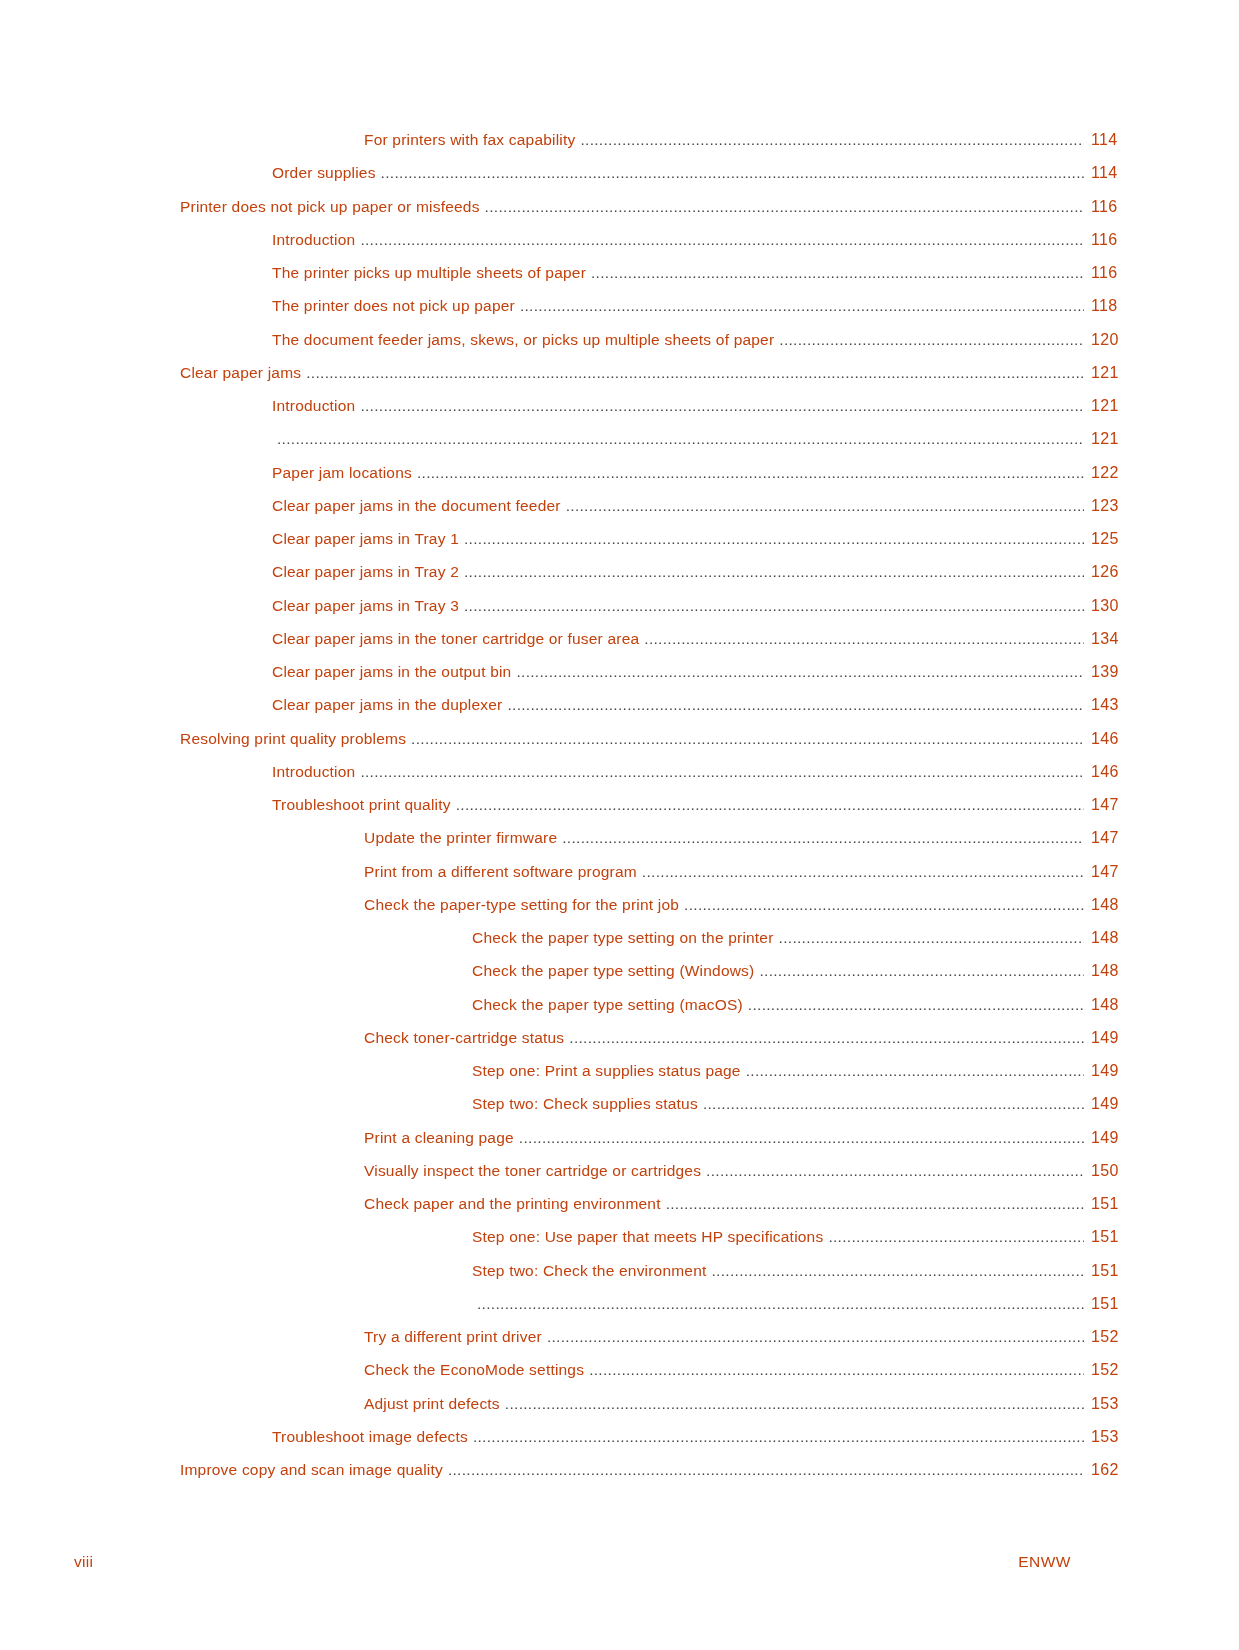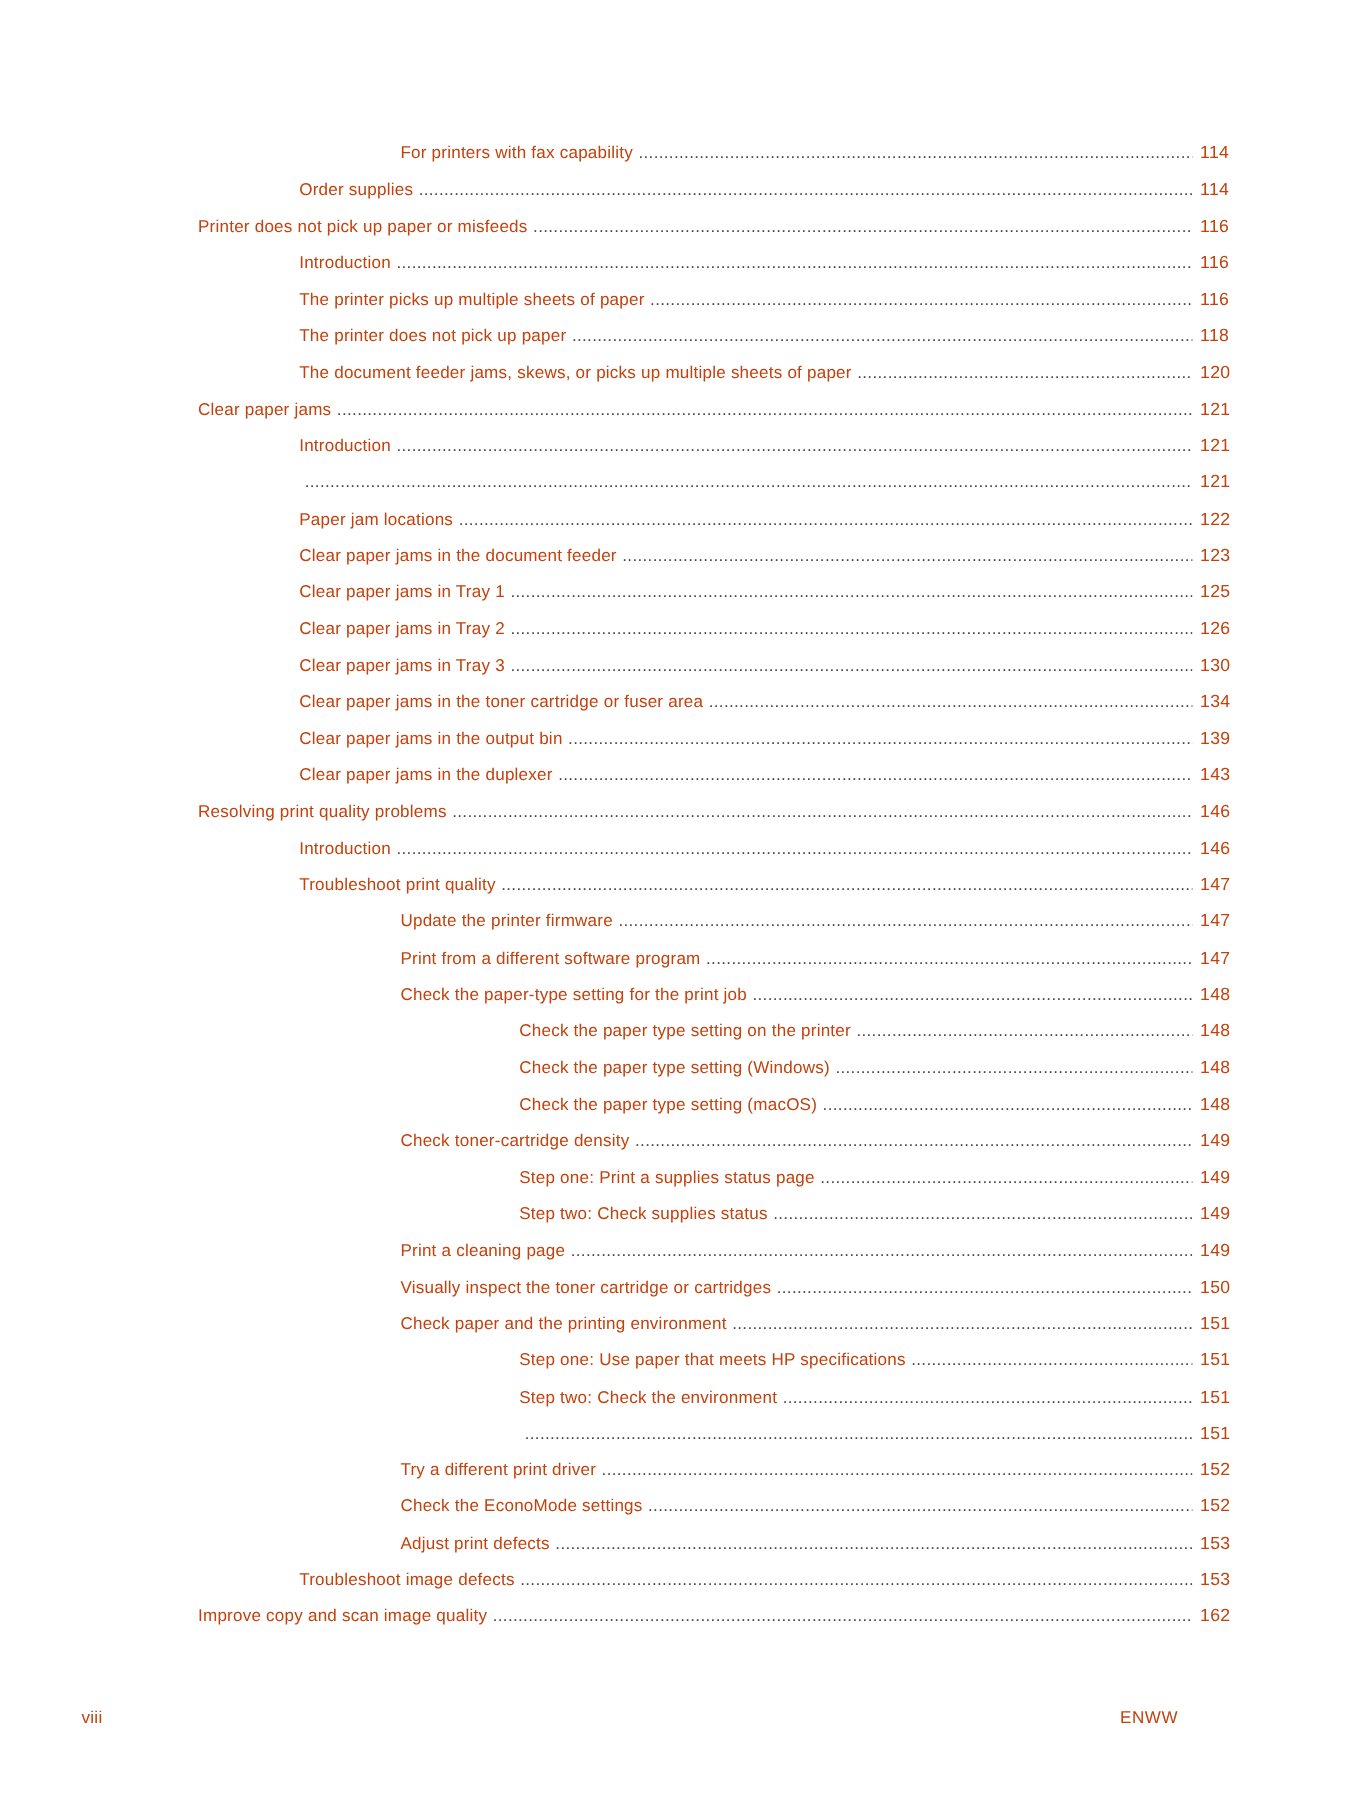--- a/index.html
+++ b/index.html
@@ -235,21 +235,21 @@
     <span class="pg">148</span>
   </div>
 
   <div class="row lvl3">
     <span class="label">Check the paper type setting (macOS)</span>
     <span class="dots"></span>
     <span class="pg">148</span>
   </div>
 
   <div class="row lvl2">
-    <span class="label">Check toner-cartridge density</span>
+    <span class="label">Check toner-cartridge status</span>
     <span class="dots"></span>
     <span class="pg">149</span>
   </div>
 
   <div class="row lvl3">
     <span class="label">Step one: Print a supplies status page</span>
     <span class="dots"></span>
     <span class="pg">149</span>
   </div>
 

